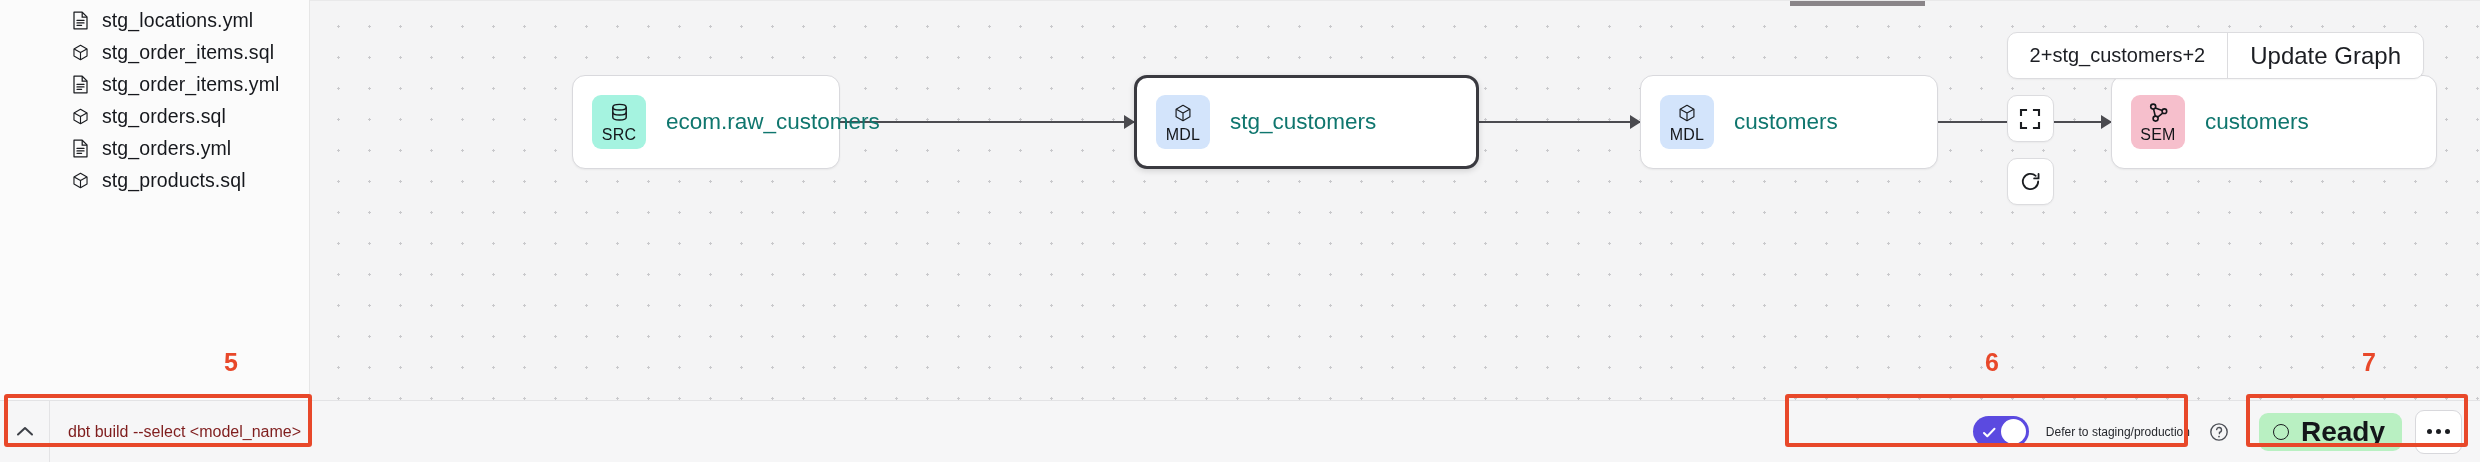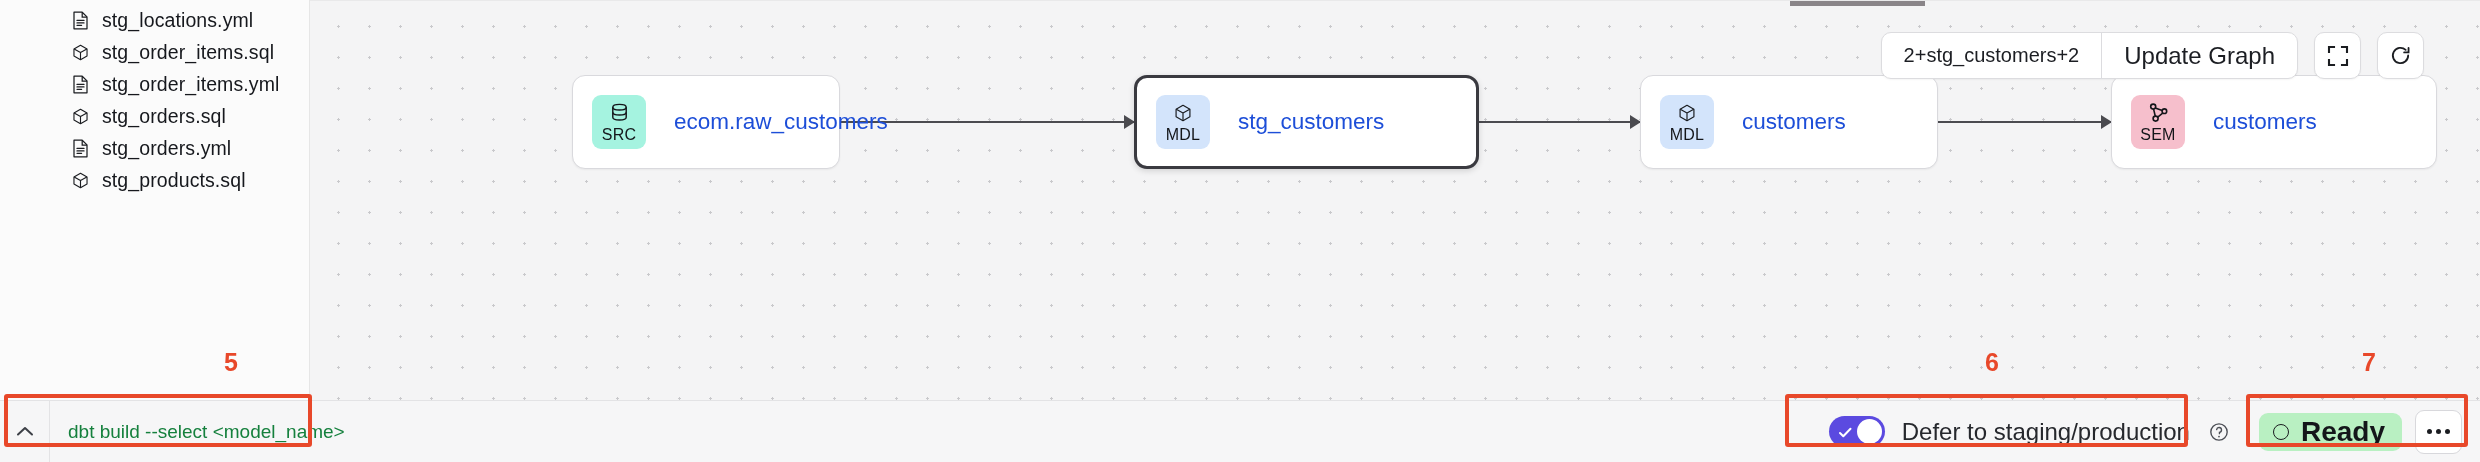--- a/index.html
+++ b/index.html
@@ -65,20 +65,21 @@
     background: #8a8589;
   }
 
   
   .graph-toolbar {
     position: absolute;
     top: 31px; right: 56px;
     display: flex;
     gap: 16px;
     z-index: 6;
+    flex-direction: column;
   }
   .tb-group {
     display: flex;
     background: #fff;
     border: 1px solid #dcdcdf;
     border-radius: 10px;
     height: 47px;
     box-shadow: 0 1px 2px rgba(0,0,0,.045);
     overflow: hidden;
   }
@@ -113,21 +114,21 @@
   .node {
     position: absolute;
     top: 74px;
     height: 94px;
     background: #ffffff;
     border: 1px solid #d9d9dd;
     border-radius: 13px;
     display: flex;
     align-items: center;
     padding-left: 19px;
-    gap: 28px;
+    gap: 20px;
     box-shadow: 0 1px 2px rgba(0,0,0,.05);
     cursor: pointer;
     z-index: 4;
   }
   .node.selected {
     border: 3px solid #3a3a40;
     box-shadow: 0 2px 6px rgba(0,0,0,.14);
   }
   .badge {
     width: 54px; height: 54px;
@@ -142,21 +143,21 @@
   .badge .bico { height: 23px; display:flex; align-items:center; }
   .badge .blabel {
     font-size: 16px;
     color: #14161a;
     line-height: 1;
     margin-top: 2px;
     letter-spacing: .2px;
   }
   .node .nname {
     font-size: 22.5px;
-    color: #1d4ed8;
+    color: #0f766e;
     white-space: nowrap;
     padding-right: 22px;
   }
 
   
   .edge { position: absolute; top: 120px; height: 2px; background: #4b4b50; z-index: 2; }
   .edge .arrow {
     position: absolute; right: -1px; top: -6px;
     width: 0; height: 0;
     border-left: 11px solid #4b4b50;
@@ -182,22 +183,22 @@
   .cmd-chevron {
     width: 50px;
     display: flex; align-items: center; justify-content: center;
     border-right: 1px solid #e3e3e5;
     cursor: pointer;
   }
   .cmd-input {
     flex: 1 1 auto;
     display: flex; align-items: center;
     padding-left: 18px;
-    font-size: 19px;
-    color: #15803d;
+    font-size: 16px;
+    color: #7f1d1d;
     background: #f6f6f7;
     cursor: text;
     white-space: nowrap;
     overflow: hidden;
   }
   .bottom-right {
     flex: 1 1 auto;
     display: flex;
     align-items: center;
     justify-content: flex-end;
@@ -218,21 +219,21 @@
     display: flex; align-items: center;
     cursor: pointer;
     flex: 0 0 56px;
   }
   .toggle .knob {
     position: absolute; right: 3px; top: 3px;
     width: 25px; height: 25px; border-radius: 50%;
     background: #fff;
   }
   .toggle .chk { position: absolute; left: 9px; top: 9px; }
-  .defer-label { font-size: 24px; color: #26282d; white-space: nowrap; }
+  .defer-label { font-size: 12px; color: #26282d; white-space: nowrap; }
   .help-icon { display: flex; align-items: center; margin-left: 2px; cursor: pointer; }
 
   .ready-group { display: flex; align-items: center; gap: 13px; padding-left: 16px; }
   .ready-badge {
     display: flex; align-items: center; gap: 12px;
     background: #b9f0c2;
     border-radius: 9px;
     height: 38px;
     padding: 0 17px 0 14px;
     cursor: pointer;

